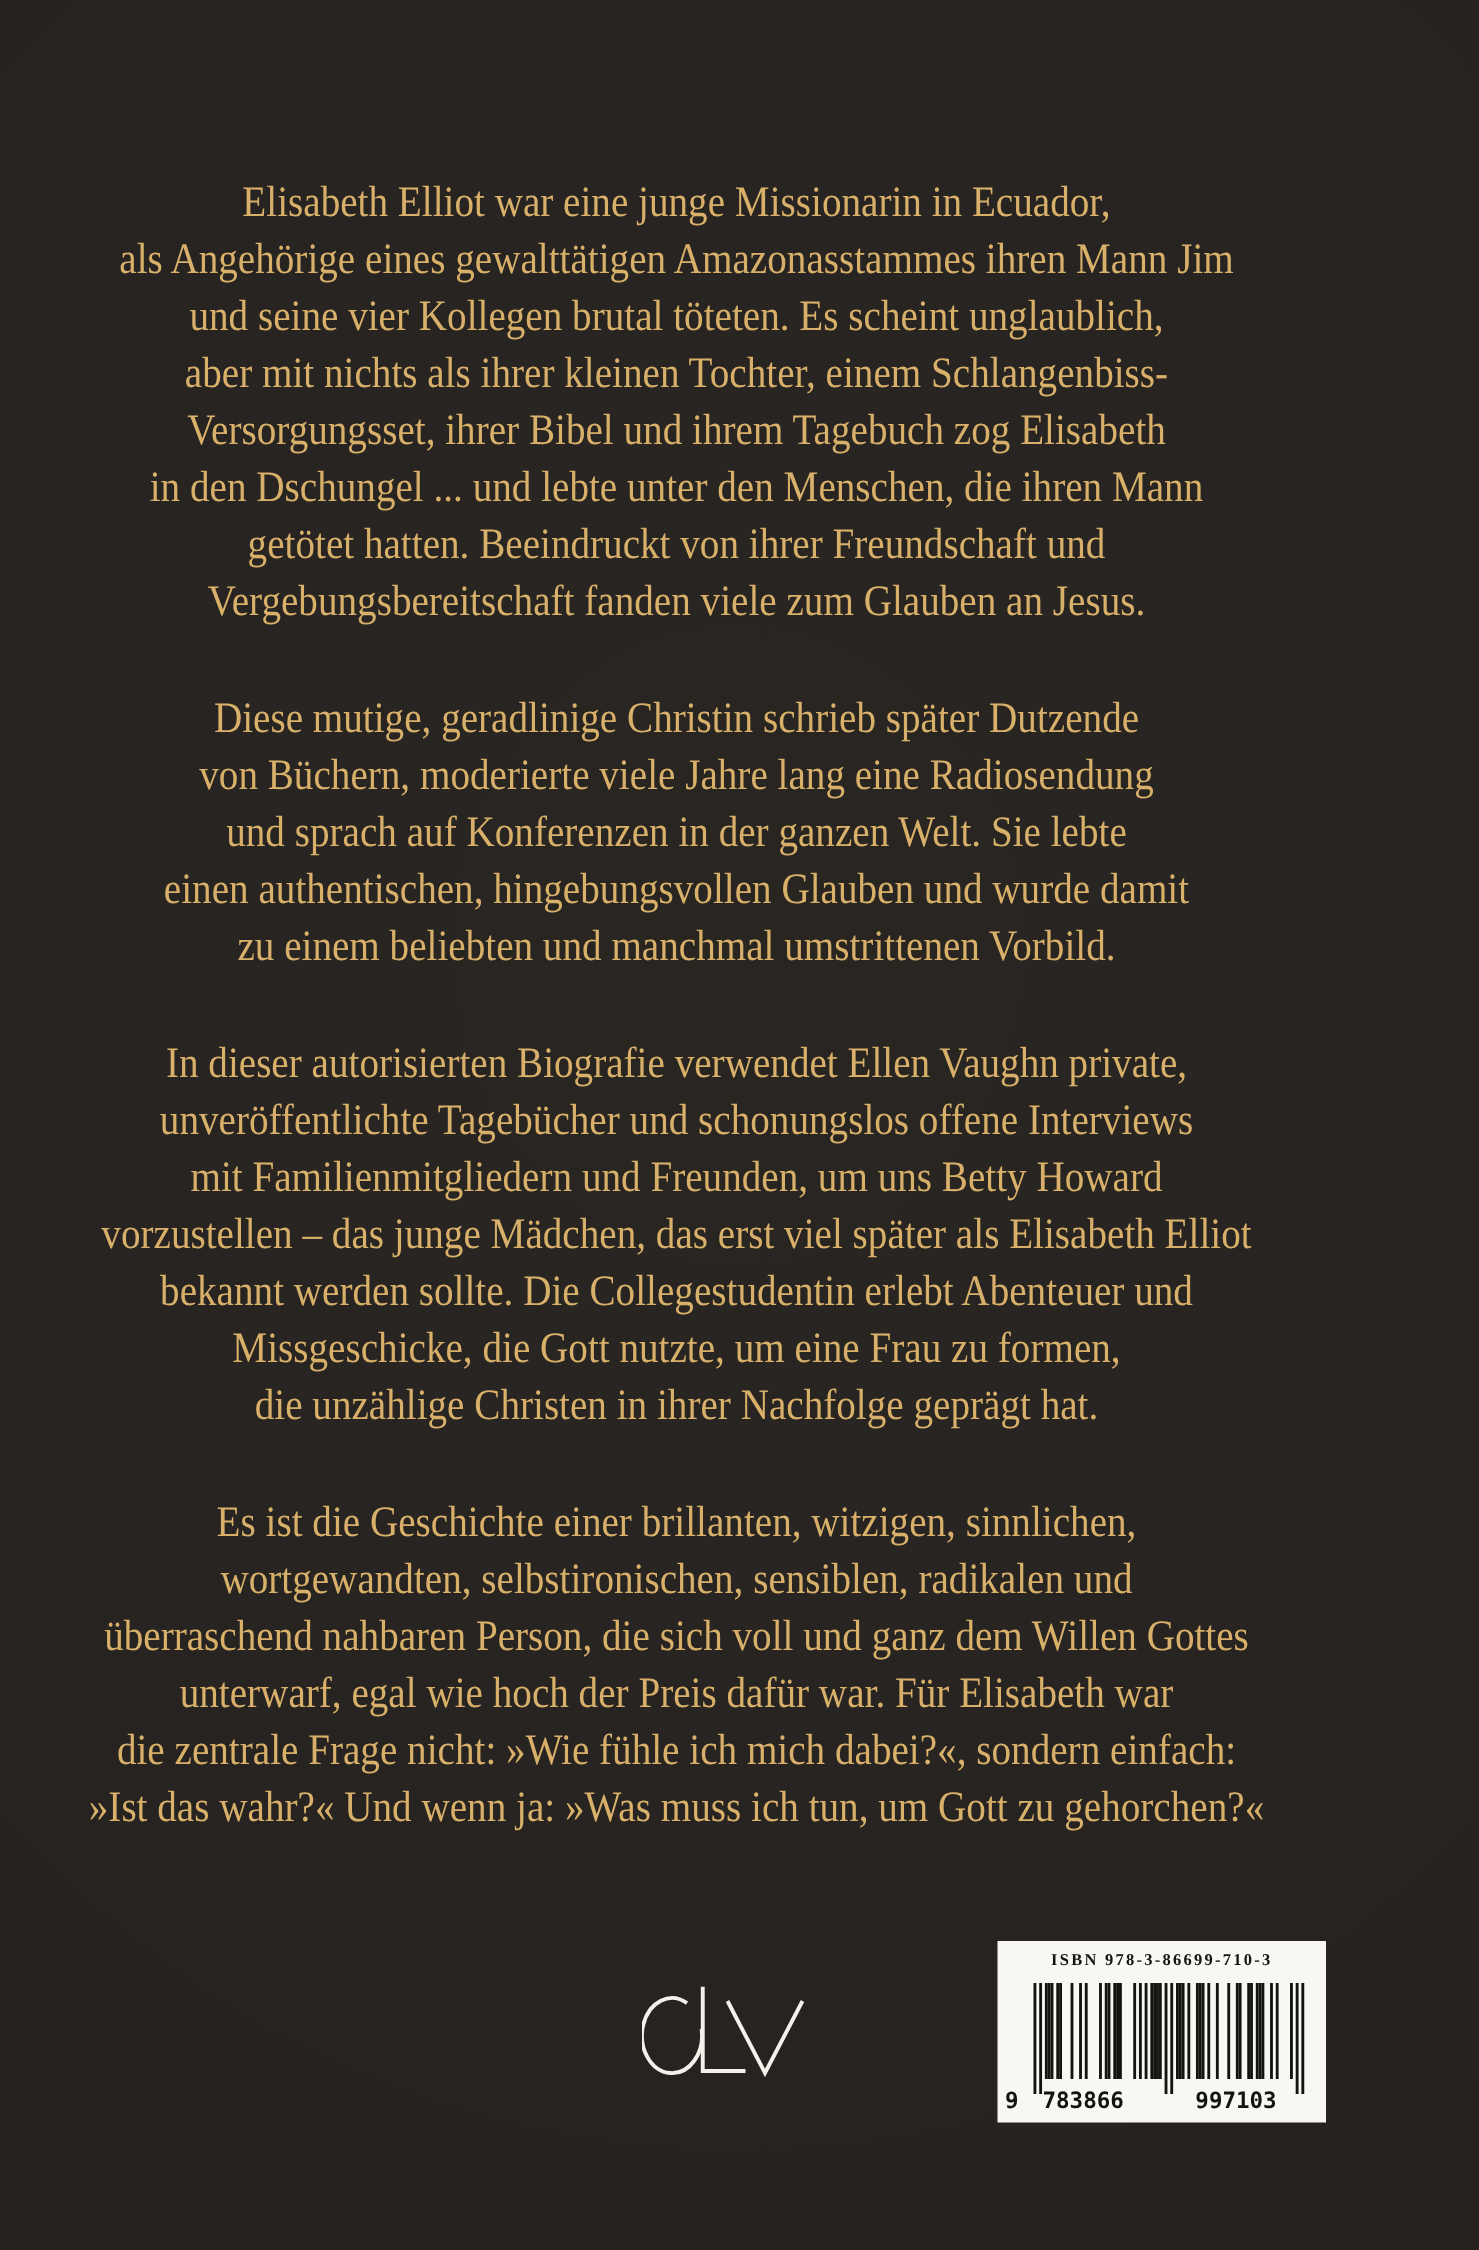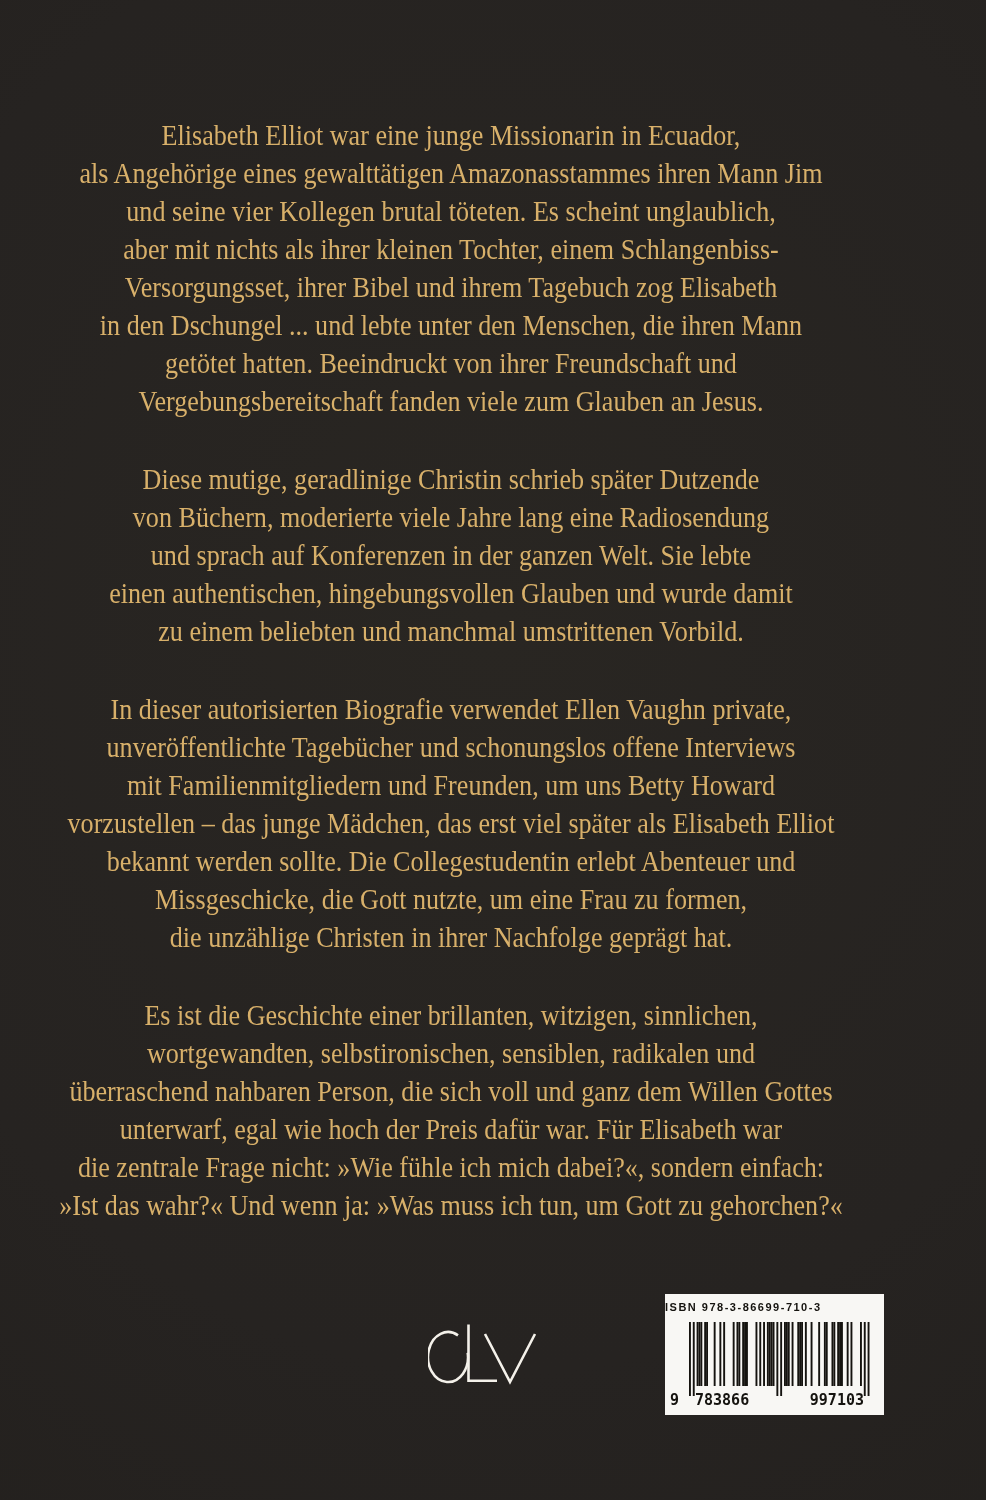--- a/index.html
+++ b/index.html
@@ -26,34 +26,34 @@
   .clv-logo{
     position:absolute;left:428px;top:1323px;width:110px;height:64px;
   }
   .clv-logo svg{display:block;width:100%;height:100%;}
   
   .isbn-box{
     position:absolute;left:665px;top:1294px;width:219px;height:121px;
     background:#f8f7f4;
   }
   .isbn-label{
-    position:absolute;top:7px;left:0;right:0;text-align:left;
-    font-family:Liberation Sans, sans-serif;
+    position:absolute;top:7px;left:0;right:0;text-align:center;
+    font-family:Liberation Serif, serif;
     font-size:11px;font-weight:700;letter-spacing:1.5px;
     color:#15130f;white-space:nowrap;
   }
   .barcode-bars{position:absolute;left:0;top:0;}
   .bc-digit{
     position:absolute;top:97px;
     font-family:"DejaVu Sans Mono", monospace;
     font-size:15px;font-weight:700;color:#15130f;
   }
   .bc-d0{left:5px;}
   .bc-d1{left:30px;width:80px;text-align:left;}
-  .bc-d2{left:119px;width:80px;text-align:right;}
+  .bc-d2{left:119px;width:80px;text-align:center;}
 </style>
 </head>
 <body>
 
 <main>
 
   <section class="blurb">
     <div class="para">
       <span class="line">Elisabeth Elliot war eine junge Missionarin in Ecuador,</span>
       <span class="line">als Angehörige eines gewalttätigen Amazonasstammes ihren Mann Jim</span>

